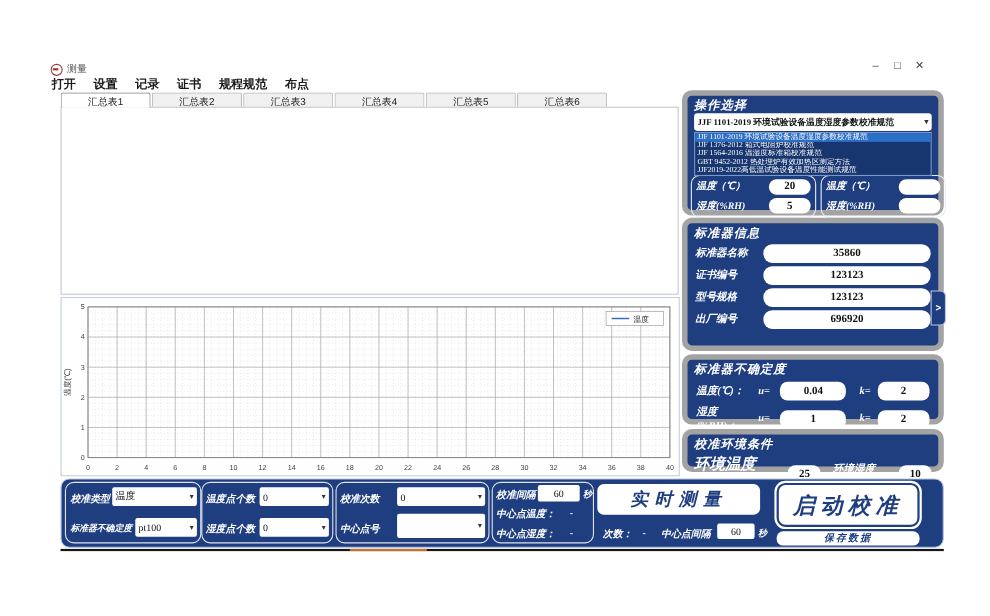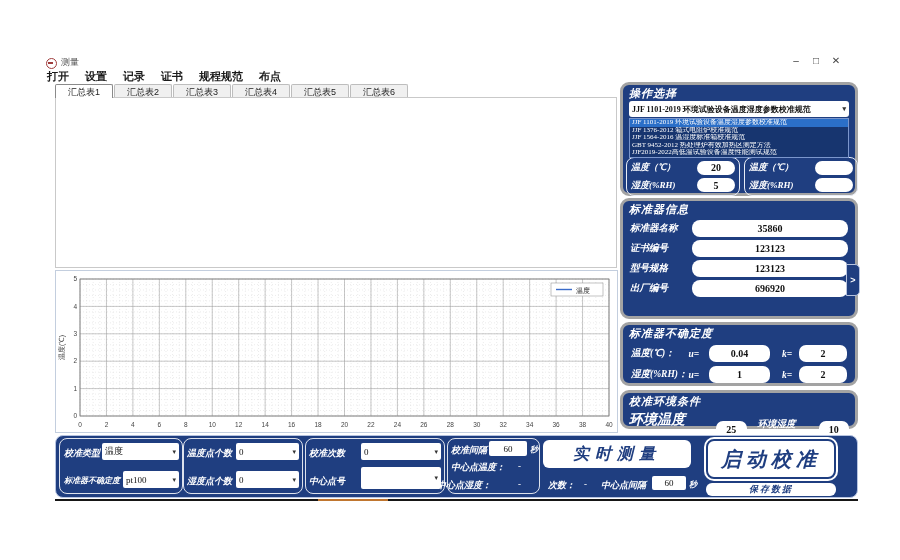--- a/index.html
+++ b/index.html
@@ -13,29 +13,29 @@
   .app-icon::after{content:"";position:absolute;left:1px;top:3px;width:5px;height:1.5px;background:#a03c3c}
   .winbtn{width:20px;height:14px;font-size:10px;color:#444;text-align:center;line-height:14px;cursor:default}
 
   
   .menubar{display:flex;gap:16px;font-size:11px;font-weight:700;color:#1a1a1a}
   .menu-item{cursor:default}
 
   
   .tabbar{display:flex}
   .tab{font-size:9px;color:#222;background:#f0f0f0;border:1px solid #bdbdbd;border-bottom:none;
-       padding:2px 12px 1px;margin-right:1px;border-radius:2px 2px 0 0;line-height:10px}
+       padding:2px 24px 1px;margin-right:1px;border-radius:2px 2px 0 0;line-height:10px}
   .tab.active{background:#fff;border-color:#8a8a8a;position:relative;z-index:3}
 
   
   .summary-panel{background:#fff;border:1px solid #c9c9c9;box-sizing:border-box}
   .chart-panel{background:#fff;border:1px solid #c3cede;box-sizing:border-box}
 
   
-  .sec{left:620px;width:238px;background:#1f3e80;border:3px solid #a3a3a3;border-radius:9px;
+  .sec{left:620px;width:238px;background:#1f3e80;border:5px solid #a3a3a3;border-radius:9px;
        box-sizing:border-box;position:absolute;font-family:"Liberation Serif",serif}
   .sec-title{color:#fff;font-style:italic;font-weight:700;font-size:11px;padding:1px 6px 0;letter-spacing:1px}
   .lbl{color:#fff;font-style:italic;font-weight:700}
   .inp{background:#fff;border-radius:7px;color:#111;font-weight:700;display:flex;align-items:center;
        justify-content:center;box-sizing:border-box}
   .sel{background:#fff;border-radius:3px;color:#111;display:flex;align-items:center;
        justify-content:space-between;padding:0 3px;box-sizing:border-box}
   .sel .sel-text{white-space:nowrap;overflow:hidden}
   .sel::after{content:"▾";font-size:7px;color:#333;margin-left:2px;flex:0 0 auto}
 
@@ -401,21 +401,21 @@
   <span class="bl" style="left:253px;top:39px">中心点号</span>
   <div class="bsel" style="left:305px;top:31px;width:80px;height:22px">
     <span></span>
   </div>
 
   <span class="bl" style="left:395px;top:8px">校准间隔</span>
   <div class="binp" style="left:433px;top:5px;width:38px;height:15px">60</div>
   <span class="bl" style="left:474px;top:8px;font-size:8px">秒</span>
   <span class="bl" style="left:395px;top:25px">中心点温度：</span>
   <span class="bval" style="left:462px;top:25px">-</span>
-  <span class="bl" style="left:381px;top:43px">中心点湿度：</span>
+  <span class="bl" style="left:395px;top:43px">中心点湿度：</span>
   <span class="bval" style="left:462px;top:43px">-</span>
 
   <div class="btn-measure" style="left:487px;top:4px;width:148px;height:28px">实时测量</div>
   <span class="bl" style="left:492px;top:43px">次数：</span>
   <span class="bval" style="left:528px;top:43px">-</span>
   <span class="bl" style="left:545px;top:43px">中心点间隔</span>
   <div class="binp" style="left:596px;top:40px;width:34px;height:14px">60</div>
   <span class="bl" style="left:633px;top:43px;font-size:8px">秒</span>
 
   <div class="btn-start" style="left:650px;top:3px;width:130px;height:40px">启动校准</div>

